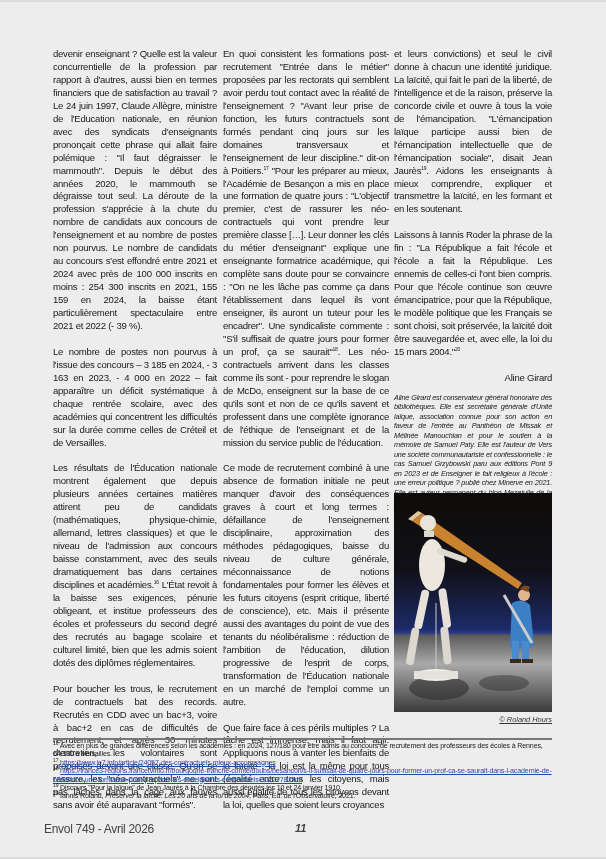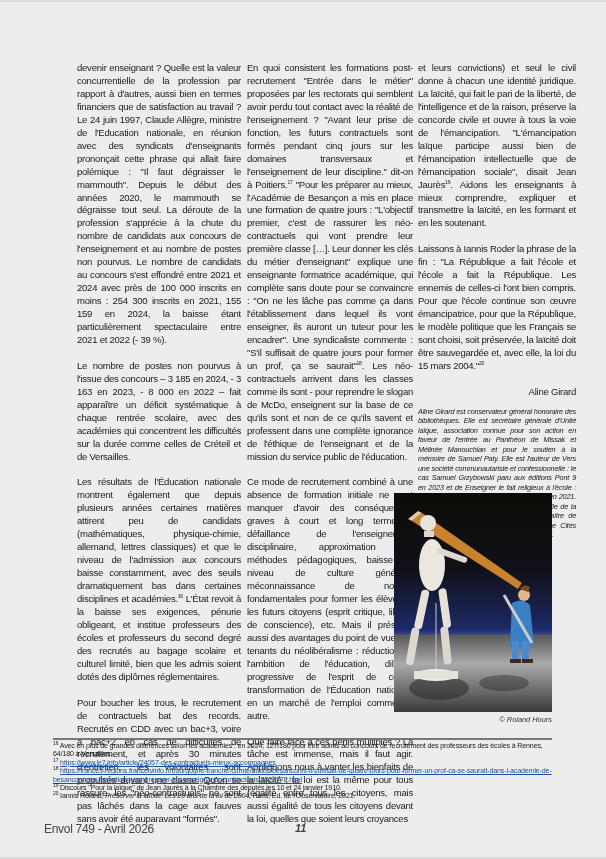--- a/index.html
+++ b/index.html
@@ -2,60 +2,60 @@
 <html><head>
 <meta charset="utf-8">
 <style>
   html, body { margin: 0; padding: 0; }
   body {
     width: 606px; height: 859px; background: #ededed; position: relative; overflow: hidden;
     font-family: "Liberation Sans", sans-serif; color: #1a1a1a;
   }
   .topline { position: absolute; left: 0; top: 0; width: 606px; height: 2px; background: #dcdcdc; }
   .col {
-    position: absolute; top: 62px; font-size: 9.55px; line-height: 12.95px;
-    text-align: justify; letter-spacing: -0.25px; margin-left: 24px;
+    position: absolute; top: 48px; font-size: 9.55px; line-height: 12.95px;
+    text-align: justify; letter-spacing: -0.25px;
   }
   .col p { margin: 0 0 12.95px 0; }
   #col1 { left: 53px; width: 164px; }
   #col2 { left: 223px; width: 166px; }
   #col3 { left: 394px; width: 158px; }
   sup { font-size: 5px; line-height: 0; vertical-align: super; }
   .signature { text-align: right; font-weight: normal; margin: 4px 0 8px 0 !important; }
   .bio {
     font-style: italic; font-size: 7.3px; line-height: 9.5px; letter-spacing: -0.2px;
     text-align: justify;
   }
   .illustration {
     position: absolute; left: 394px; top: 493px; width: 158px; height: 219px; overflow: hidden;
     background: linear-gradient(to bottom, #0e0c08 0%, #111018 35%, #1d2a66 62%, #2b3c88 64%, #5a5a5a 65%, #aaaaaa 78%, #3a3a3a 100%);
   }
   .credit {
     position: absolute; left: 394px; top: 715px; width: 158px; text-align: right;
-    font-style: italic; font-size: 7.4px; color: #333;
+    font-style: italic; font-size: 7.4px; color: #333; text-decoration: underline;
   }
   .fn-rule { position: absolute; left: 53px; top: 738px; width: 499px; height: 1.5px; background: #777; }
   .footnotes {
     position: absolute; left: 53px; top: 742px; width: 499px; font-size: 7.1px; line-height: 8.4px;
     letter-spacing: -0.15px; color: #1a1a1a;
   }
   .footnotes .fn { margin: 0; }
   .footnotes a { color: #1f4fa0; text-decoration: underline; word-break: break-all; text-align: center; }
   .footer-left { position: absolute; left: 44px; top: 822px; font-size: 12px; color: #444; letter-spacing: -0.3px; }
   .footer-page { position: absolute; left: 295px; top: 822px; font-size: 11px; font-weight: bold; color: #444; font-style: italic; }
   .bottomline { position: absolute; left: 0; bottom: 0; width: 606px; height: 2px; background: #dcdcdc; }
 </style>
 </head>
 <body>
 
 <div class="topline"></div>
 
 <div class="col" id="col1">
   <p>devenir enseignant ? Quelle est la valeur concurrentielle de la profession par rapport à d'autres, aussi bien en termes financiers que de satisfaction au travail ? Le 24 juin 1997, Claude Allègre, ministre de l'Education nationale, en réunion avec des syndicats d'enseignants prononçait cette phrase qui allait faire polémique : "Il faut dégraisser le mammouth". Depuis le début des années 2020, le mammouth se dégraisse tout seul. La déroute de la profession s'apprécie à la chute du nombre de candidats aux concours de l'enseignement et au nombre de postes non pourvus. Le nombre de candidats au concours s'est effondré entre 2021 et 2024 avec près de 100 000 inscrits en moins : 254 300 inscrits en 2021, 155 159 en 2024, la baisse étant particulièrement spectaculaire entre 2021 et 2022 (- 39 %).</p>
-  <p>Le nombre de postes non pourvus à l'issue des concours – 3 185 en 2024, - 3 163 en 2023, - 8 000 en 2022 – fait apparaître un déficit systématique à chaque rentrée scolaire, avec des académies qui concentrent les difficultés sur la durée comme celles de Créteil et de Versailles.</p>
+  <p>Le nombre de postes non pourvus à l'issue des concours – 3 185 en 2024, - 3 163 en 2023, - 4 000 en 2022 – fait apparaître un déficit systématique à chaque rentrée scolaire, avec des académies qui concentrent les difficultés sur la durée comme celles de Créteil et de Versailles.</p>
   <p><span>Les résultats de l'Éducation nationale montrent également que depuis plusieurs années certaines matières attirent peu de candidats (mathématiques, physique-chimie, allemand, lettres classiques) et que le niveau de l'admission aux concours baisse constamment, avec des seuils dramatiquement bas dans certaines disciplines et académies.</span><sup>16</sup><span> L'État revoit à la baisse ses exigences, pénurie obligeant, et institue professeurs des écoles et professeurs du second degré des recrutés au bagage scolaire et culturel limité, bien que les admis soient dotés des diplômes réglementaires.</span></p>
   <p>Pour boucher les trous, le recrutement de contractuels bat des records. Recrutés en CDD avec un bac+3, voire à bac+2 en cas de difficultés de recrutement, et après 30 minutes d'entretien, les volontaires sont propulsés devant une classe. Qu'on se rassure, les "néo-contractuels" ne sont pas lâchés dans la cage aux fauves sans avoir été auparavant "formés".</p>
 </div>
 
 <div class="col" id="col2">
   <p><span>En quoi consistent les formations post-recrutement "Entrée dans le métier" proposées par les rectorats qui semblent avoir perdu tout contact avec la réalité de l'enseignement ? "Avant leur prise de fonction, les futurs contractuels sont formés pendant cinq jours sur les domaines transversaux et l'enseignement de leur discipline." dit-on à Poitiers.</span><sup>17</sup><span> "Pour les préparer au mieux, l'Académie de Besançon a mis en place une formation de quatre jours : "L'objectif premier, c'est de rassurer les néo-contractuels qui vont prendre leur première classe […]. Leur donner les clés du métier d'enseignant" explique une enseignante formatrice académique, qui complète sans doute pour se convaincre : "On ne les lâche pas comme ça dans l'établissement dans lequel ils vont enseigner, ils auront un tuteur pour les encadrer". Une syndicaliste commente : "S'il suffisait de quatre jours pour former un prof, ça se saurait"</span><sup>18</sup><span>. Les néo-contractuels arrivent dans les classes comme ils sont - pour reprendre le slogan de McDo, enseignent sur la base de ce qu'ils sont et non de ce qu'ils savent et professent dans une complète ignorance de l'éthique de l'enseignant et de la mission du service public de l'éducation.</span></p>
   <p>Ce mode de recrutement combiné à une absence de formation initiale ne peut manquer d'avoir des conséquences graves à court et long termes : défaillance de l'enseignement disciplinaire, approximation des méthodes pédagogiques, baisse du niveau de culture générale, méconnaissance de notions fondamentales pour former les élèves et les futurs citoyens (esprit critique, liberté de conscience), etc. Mais il présente aussi des avantages du point de vue des tenants du néolibéralisme : réduction de l'ambition de l'éducation, dilution progressive de l'esprit de corps, transformation de l'Éducation nationale en un marché de l'emploi comme un autre.</p>
   <p>Que faire face à ces périls multiples ? La tâche est immense, mais il faut agir. Appliquons nous à vanter les bienfaits de la laïcité : la loi est la même pour tous (égalité entre tous les citoyens, mais aussi égalité de tous les citoyens devant la loi, quelles que soient leurs croyances</p>
 </div>
 

